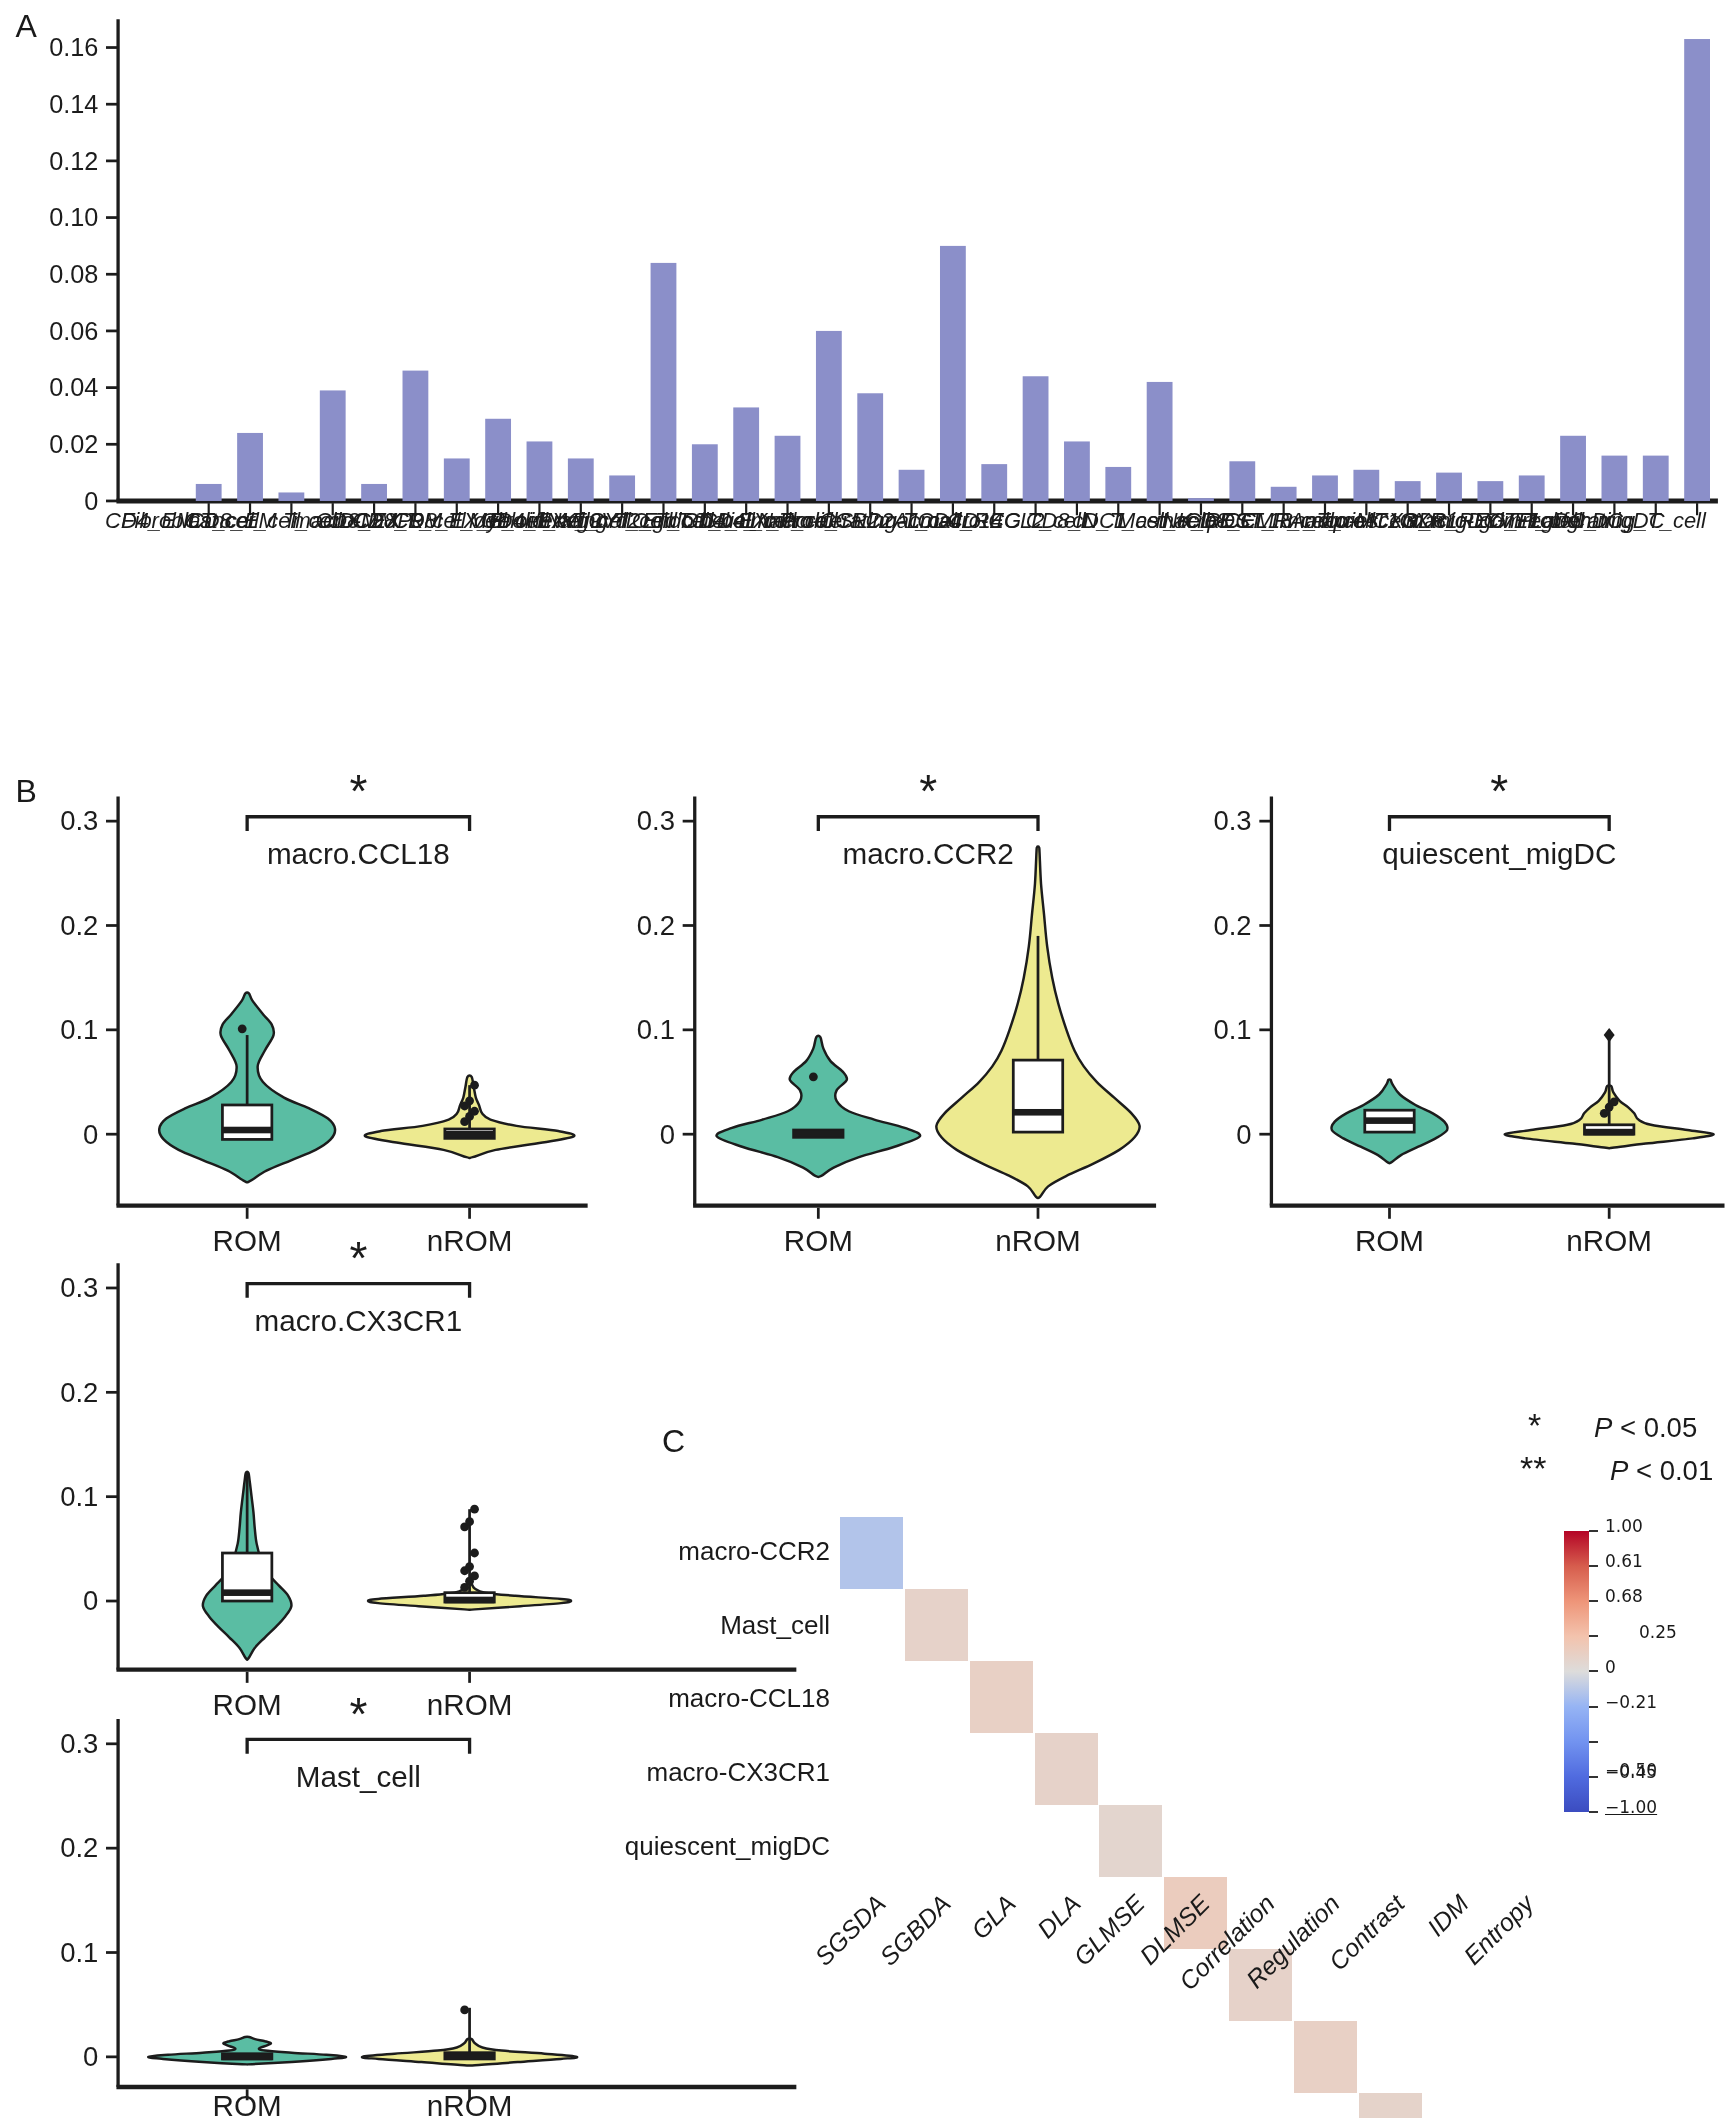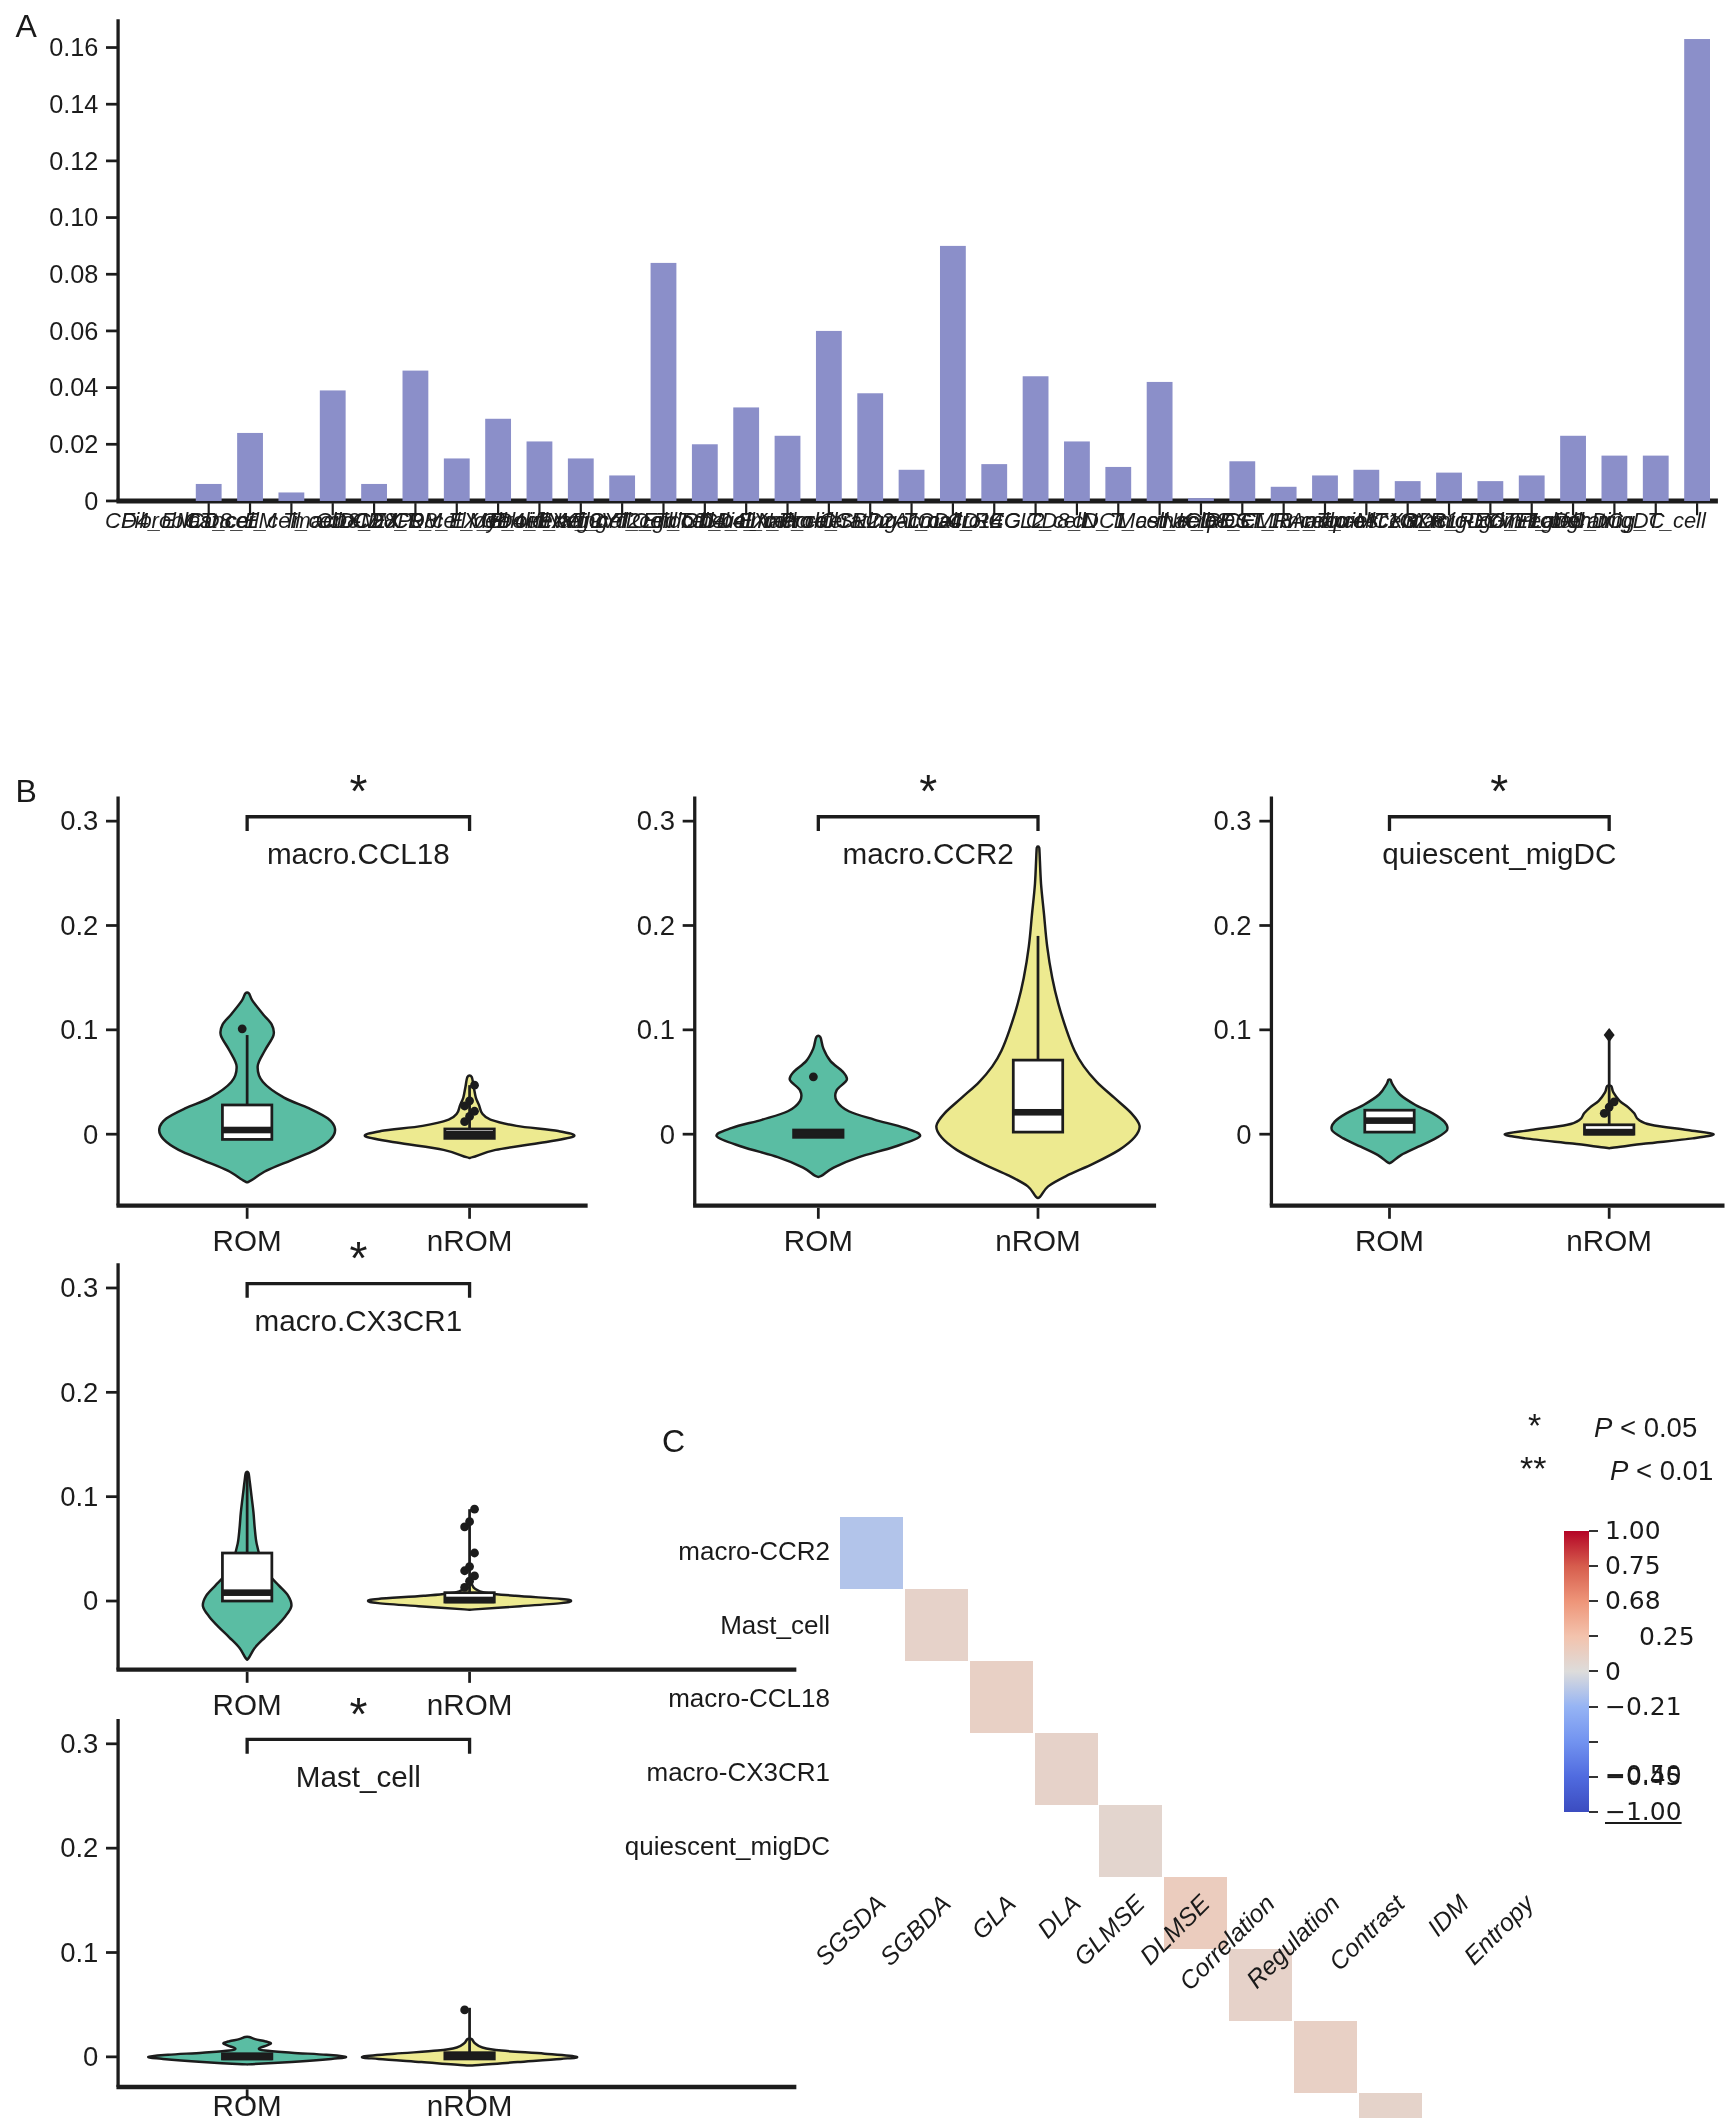--- a/index.html
+++ b/index.html
@@ -5,21 +5,21 @@
   html,body{margin:0;padding:0;background:#fff;}
   #fig{position:relative;width:1730px;height:2119px;background:#ffffff;
        font-family:"Liberation Sans",sans-serif;color:#1a1a1a;overflow:hidden;}
   .abs{position:absolute;}
   .panel-letter{position:absolute;font-size:32px;color:#1a1a1a;}
   #charts{position:absolute;left:0;top:0;}
   .hm-cell{position:relative;}
   .hm-rowlabel{position:absolute;font-size:26px;text-align:right;white-space:nowrap;}
   .hm-collabel{position:absolute;font-size:25px;font-style:italic;text-align:right;
                white-space:nowrap;transform-origin:100% 0;transform:rotate(-45deg);}
-  .cb-ticklabel{position:absolute;font-size:25px;font-family:"DejaVu Sans",sans-serif;white-space:nowrap;}
+  .cb-ticklabel{position:absolute;font-size:17px;font-family:"DejaVu Sans",sans-serif;white-space:nowrap;}
   .cb-tick{position:absolute;width:8.8px;height:2.2px;background:#333;}
   .lg-sym{position:absolute;font-size:34px;}
   .lg-text{position:absolute;font-size:27.5px;}
 </style>
 </head>
 <body>
 
 <div id="fig">
   <span class="panel-letter" style="left:15.4px;top:7.7px">A</span>
   <span class="panel-letter" style="left:15.4px;top:773px">B</span>
@@ -323,21 +323,21 @@
     <div class="abs hm-collabel" style="left: 866px; width: 329px; top: 1889px;">DLMSE</div>
     <div class="abs hm-collabel" style="left: 931px; width: 329px; top: 1889px;">Correlation</div>
     <div class="abs hm-collabel" style="left: 996px; width: 329px; top: 1889px;">Regulation</div>
     <div class="abs hm-collabel" style="left: 1061px; width: 329px; top: 1889px;">Contrast</div>
     <div class="abs hm-collabel" style="left: 1125px; width: 329px; top: 1889px;">IDM</div>
     <div class="abs hm-collabel" style="left: 1190px; width: 329px; top: 1889px;">Entropy</div>
     <div class="abs" style="left: 1564px; top: 1531px; width: 25px; height: 281px; background: linear-gradient(rgb(180, 4, 38) 0%, rgb(214, 93, 77) 12.5%, rgb(238, 149, 121) 25%, rgb(243, 195, 173) 37.5%, rgb(221, 220, 219) 50%, rgb(150, 180, 244) 62.5%, rgb(114, 147, 240) 75%, rgb(80, 107, 223) 87.5%, rgb(59, 76, 192) 100%);"></div>
     <div class="abs cb-tick" style="left: 1589px; top: 1530px;"></div>
     <div class="abs cb-ticklabel" style="left: 1605px; top: 1516px;">1.00</div>
     <div class="abs cb-tick" style="left: 1589px; top: 1565px;"></div>
-    <div class="abs cb-ticklabel" style="left: 1605px; top: 1551px;">0.75</div>
+    <div class="abs cb-ticklabel" style="left: 1605px; top: 1551px;">0.61</div>
     <div class="abs cb-tick" style="left: 1589px; top: 1600px;"></div>
     <div class="abs cb-ticklabel" style="left: 1605px; top: 1586px;">0.68</div>
     <div class="abs cb-tick" style="left: 1589px; top: 1635px;"></div>
     <div class="abs cb-ticklabel" style="left: 1639px; top: 1622px;">0.25</div>
     <div class="abs cb-tick" style="left: 1589px; top: 1670px;"></div>
     <div class="abs cb-ticklabel" style="left: 1605px; top: 1657px;">0</div>
     <div class="abs cb-tick" style="left: 1589px; top: 1706px;"></div>
     <div class="abs cb-ticklabel" style="left: 1605px; top: 1692px;">−0.21</div>
     <div class="abs cb-tick" style="left: 1589px; top: 1741px;"></div>
     <div class="abs cb-ticklabel" style="left: 1605px; top: 1727px; margin-top: 33px;">−0.50</div>

